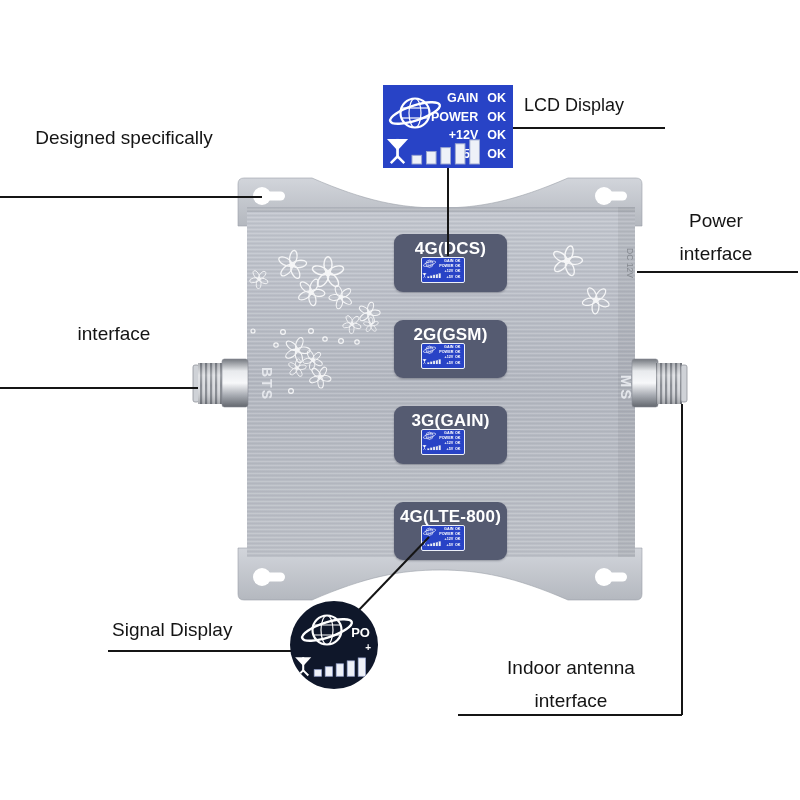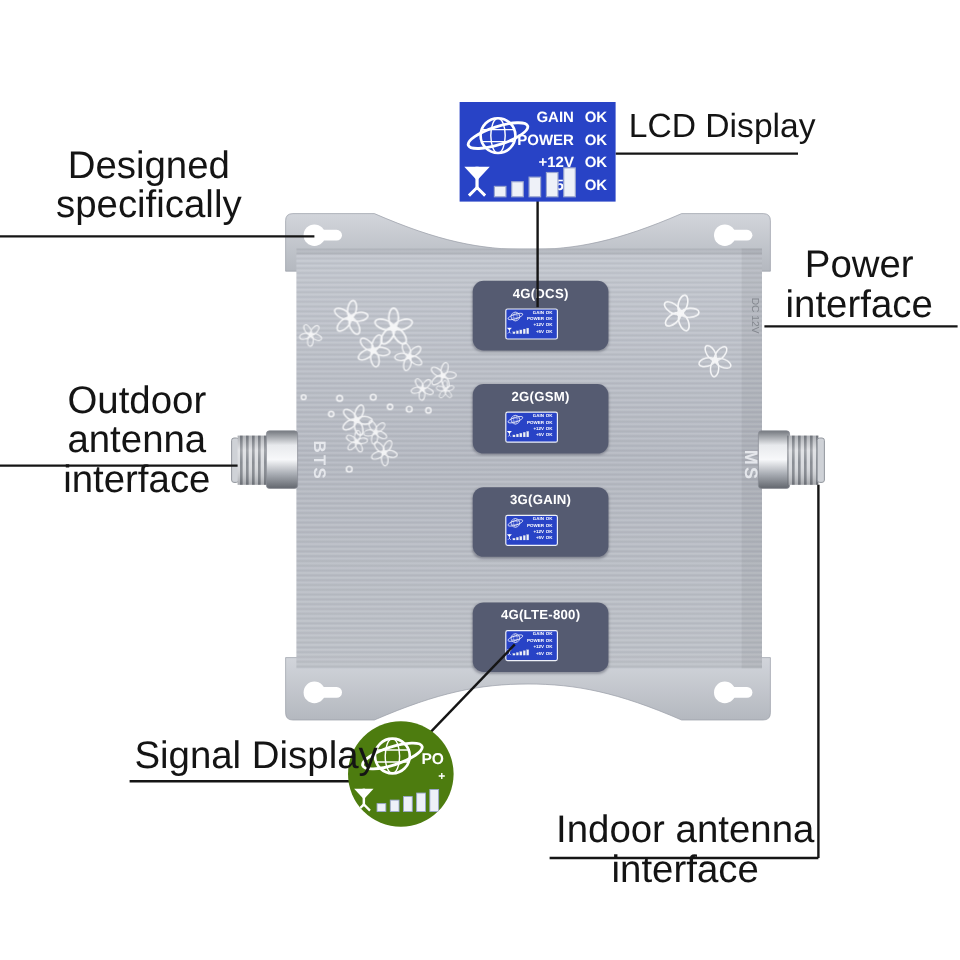--- a/index.html
+++ b/index.html
@@ -2,49 +2,49 @@
 <html><head>
 <meta charset="utf-8">
 <style>
   html,body{margin:0;padding:0;background:#fff;}
   #canvas{position:relative;width:800px;height:800px;background:#ffffff;overflow:hidden;
           font-family:"Liberation Sans",sans-serif;}
   #device-svg,#lines-svg{position:absolute;left:0;top:0;width:800px;height:800px;}
   #device-svg{z-index:1;}
   .band{position:absolute;left:394px;width:113px;height:58px;background:#555b71;border-radius:9px;z-index:2;
         box-shadow:0 1px 2px rgba(40,44,60,.35);}
-  .band-label{margin-top:5px;text-align:center;color:#ffffff;font-size:11px;font-weight:bold;letter-spacing:.2px;}
+  .band-label{margin-top:5px;text-align:center;color:#ffffff;font-size:17px;font-weight:bold;letter-spacing:.2px;}
   .mini-lcd{position:absolute;left:27px;top:23px;width:42px;height:24px;background:#2843c6;
             border:1.5px solid #eef1f8;border-radius:2px;overflow:hidden;}
   .mini-inner{position:relative;width:78px;height:42px;transform:scale(.5);transform-origin:0 0;}
   .mini-globe{position:absolute;left:1px;top:0;width:28px;height:23px;}
   .mini-bars{position:absolute;left:0;bottom:1px;width:42px;height:12px;}
   .mini-rows{position:absolute;right:1px;top:1px;height:40px;display:flex;flex-direction:column;justify-content:space-between;}
   .mrow{display:flex;gap:3px;justify-content:flex-end;color:#fff;font-size:7.5px;font-weight:bold;line-height:8px;}
   .mrow .nm{min-width:27px;text-align:right;}
   #lines-svg{z-index:3;}
   #lcd-callout{position:absolute;left:383px;top:85px;width:130px;height:83px;background:#2843c6;z-index:4;}
   .lcd-globe{position:absolute;left:4px;top:5px;width:56px;height:46px;}
   .lcd-bars{position:absolute;left:2px;bottom:3px;width:106px;height:29px;}
   .lcd-rows{position:absolute;top:6px;right:7px;height:70px;display:flex;flex-direction:column;justify-content:space-between;}
   .lrow{display:flex;align-items:center;gap:9px;justify-content:flex-end;color:#fff;font-weight:bold;font-size:12.5px;}
   .lrow .nm{min-width:50px;text-align:right;}
   #signal-circle{position:absolute;left:290px;top:601px;width:88px;height:88px;border-radius:50%;
-                 background:#4d7c0f;overflow:hidden;z-index:4;}
+                 background:#0f172a;overflow:hidden;z-index:4;}
   .circle-globe{position:absolute;left:9px;top:6px;width:56px;height:46px;}
   .circle-bars{position:absolute;left:3px;bottom:12px;width:82px;height:22px;}
   .circle-po{position:absolute;right:8px;top:24px;color:#fff;font-weight:bold;font-size:13px;}
   .circle-plus{position:absolute;right:7px;top:41px;color:#fff;font-weight:bold;font-size:10px;}
-  .label{position:absolute;color:#141414;z-index:5;text-align:center;font-size:32px;line-height:33px;}
+  .label{position:absolute;color:#141414;z-index:5;text-align:center;font-size:19px;line-height:33px;}
   #lbl-wall{left:0;top:121px;width:248px;}
-  #lbl-lcd{left:524px;top:90px;font-size:28px;line-height:30px;text-align:left;}
+  #lbl-lcd{left:524px;top:90px;font-size:18px;line-height:30px;text-align:left;}
   #lbl-power{left:636px;top:204px;width:160px;}
   #lbl-outdoor{left:0;top:317px;width:228px;}
   #lbl-signal{left:112px;top:613px;text-align:center;}
-  #lbl-indoor{left:458px;top:675px;width:226px;}
+  #lbl-indoor{left:458px;top:651px;width:226px;}
 </style>
 </head>
 <body>
 
 <div id="canvas">
 
   <svg id="device-svg" viewBox="0 0 800 800">
     <defs>
       <linearGradient id="gFace" x1="0" y1="0" x2="0" y2="1">
         <stop offset="0" stop-color="#c2c6ce"></stop>
@@ -365,21 +365,20 @@
   </div>
 
   <div class="label" id="lbl-lcd">LCD Display</div>
 
   <div class="label" id="lbl-power">
     <div>Power</div>
     <div>interface</div>
   </div>
 
   <div class="label" id="lbl-outdoor">
-    <div>Outdoor antenna</div>
     <div>interface</div>
   </div>
 
   <div class="label" id="lbl-signal">Signal Display</div>
 
   <div class="label" id="lbl-indoor">
     <div>Indoor antenna</div>
     <div>interface</div>
   </div>
 

